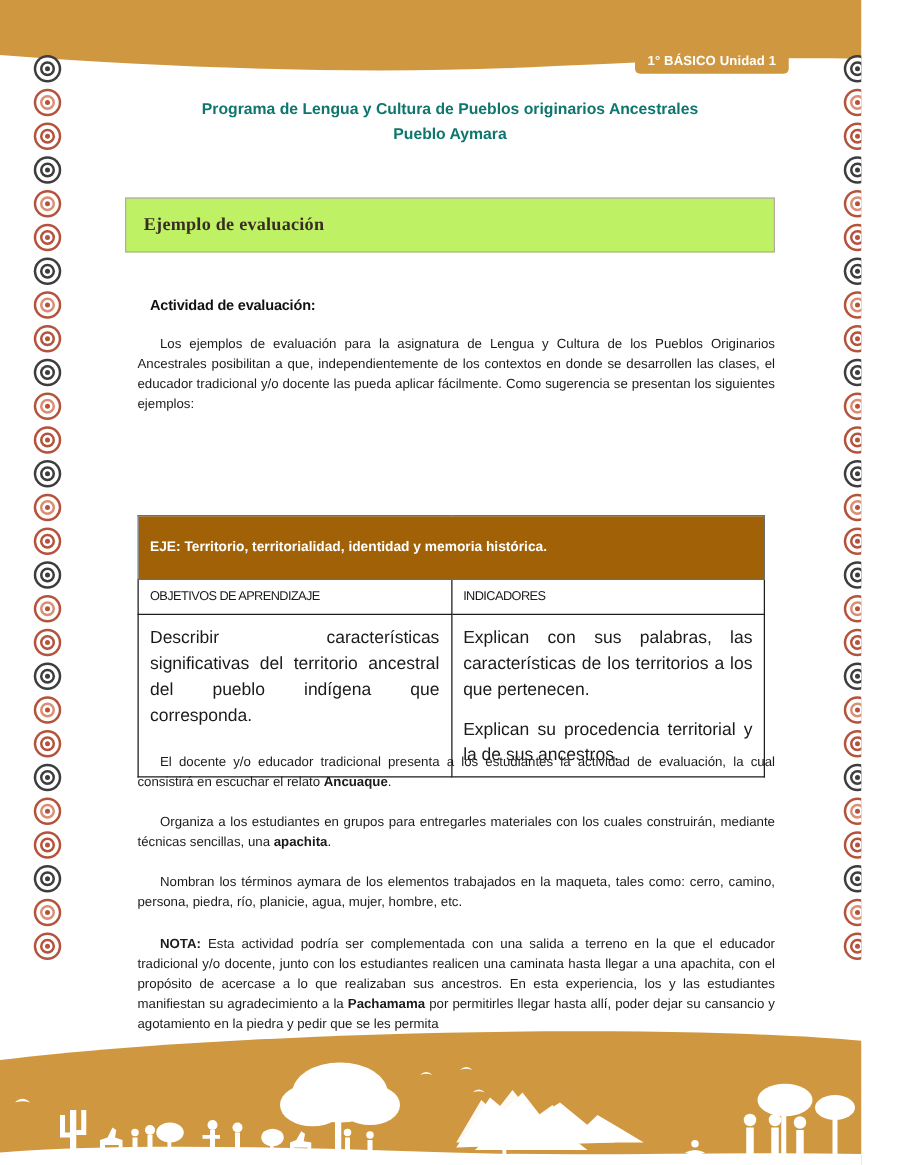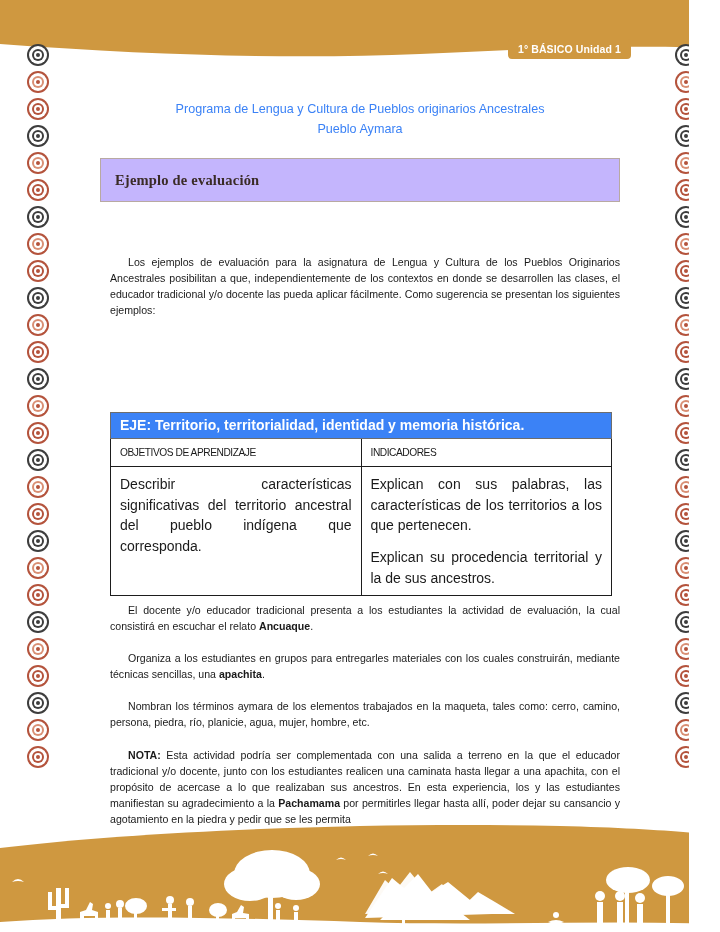--- a/index.html
+++ b/index.html
@@ -64,36 +64,36 @@
 
   
   .content {
     position: absolute;
     top: 0; left: 0;
     width: 720px;
     z-index: 5;
   }
   .doc-title {
     margin: 0;
-    padding: 100px 110px 0 110px;
+    padding: 78px 110px 0 110px;
     text-align: center;
     font-size: 12.6px;
-    font-weight: normal;
-    color: #3b82f6;
+    font-weight: bold;
+    color: #0f766e;
     line-height: 1.55;
   }
   .doc-title .line2 { display: block; }
 
   .banner {
     position: absolute;
     top: 158px;
     left: 100px;
     width: 520px;
     height: 44px;
-    background: #c4b5fd;
+    background: #bef264;
     border: 1px solid #b8a9a2;
     box-sizing: border-box;
     display: flex;
     align-items: center;
   }
   .banner-text {
     padding-left: 14px;
     font-family: "Liberation Serif", serif;
     font-size: 14.5px;
     font-weight: bold;
@@ -135,26 +135,26 @@
   }
   .oa-table td {
     border: 1px solid #1d1d1d;
     vertical-align: top;
     padding: 7px 9px;
     font-size: 14px;
     line-height: 1.48;
     color: #1a1a1a;
   }
   .oa-table td.eje {
-    background: #3b82f6;
+    background: #a16207;
     border-color: #6d6d6d;
     color: #ffffff;
     font-weight: bold;
-    font-size: 14px;
-    padding: 2px 9px;
+    font-size: 11px;
+    padding: 17px 9px;
   }
   .oa-table td.colhead {
     font-size: 10.2px;
     letter-spacing: -.45px;
     padding: 6px 9px;
   }
   .oa-table td.cell {
     text-align: justify;
     height: 78px;
   }
@@ -796,20 +796,21 @@
       <span>Programa de Lengua y Cultura de Pueblos originarios Ancestrales</span>
       <span class="line2">Pueblo Aymara</span>
     </h1>
   </div>
 
   <div class="banner">
     <span class="banner-text">Ejemplo de evaluación</span>
   </div>
 
   <div class="body-area">
+    <div class="subhead">Actividad de evaluación:</div>
     <p class="para">Los ejemplos de evaluación para la asignatura de Lengua y Cultura de los Pueblos Originarios Ancestrales posibilitan a que, independientemente de los contextos en donde se desarrollen las clases, el educador tradicional y/o docente las pueda aplicar fácilmente. Como sugerencia se presentan los siguientes ejemplos:</p>
   </div>
 
   <table class="oa-table">
     <tbody>
       <tr>
         <td class="eje" colspan="2">EJE: Territorio, territorialidad, identidad y memoria histórica.</td>
       </tr>
       <tr>
         <td class="colhead" style="width:56%">OBJETIVOS DE APRENDIZAJE</td>

